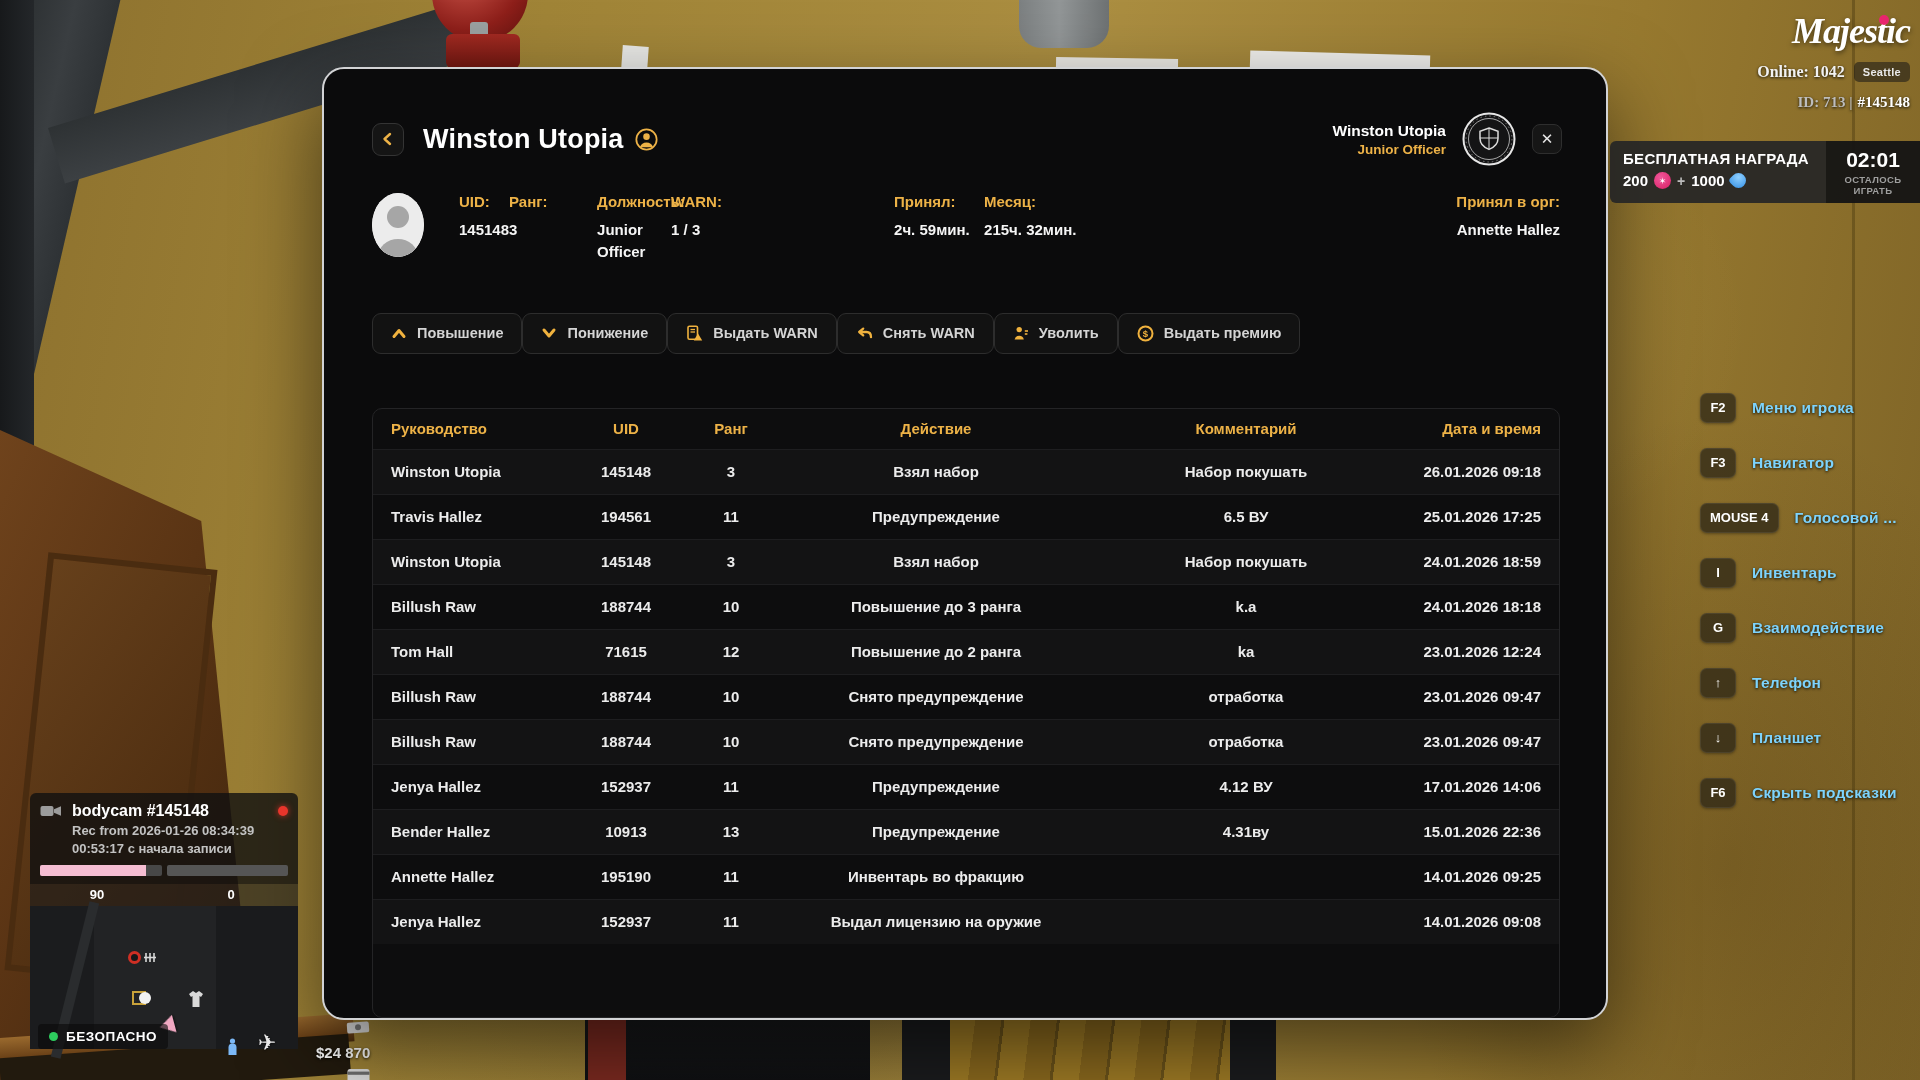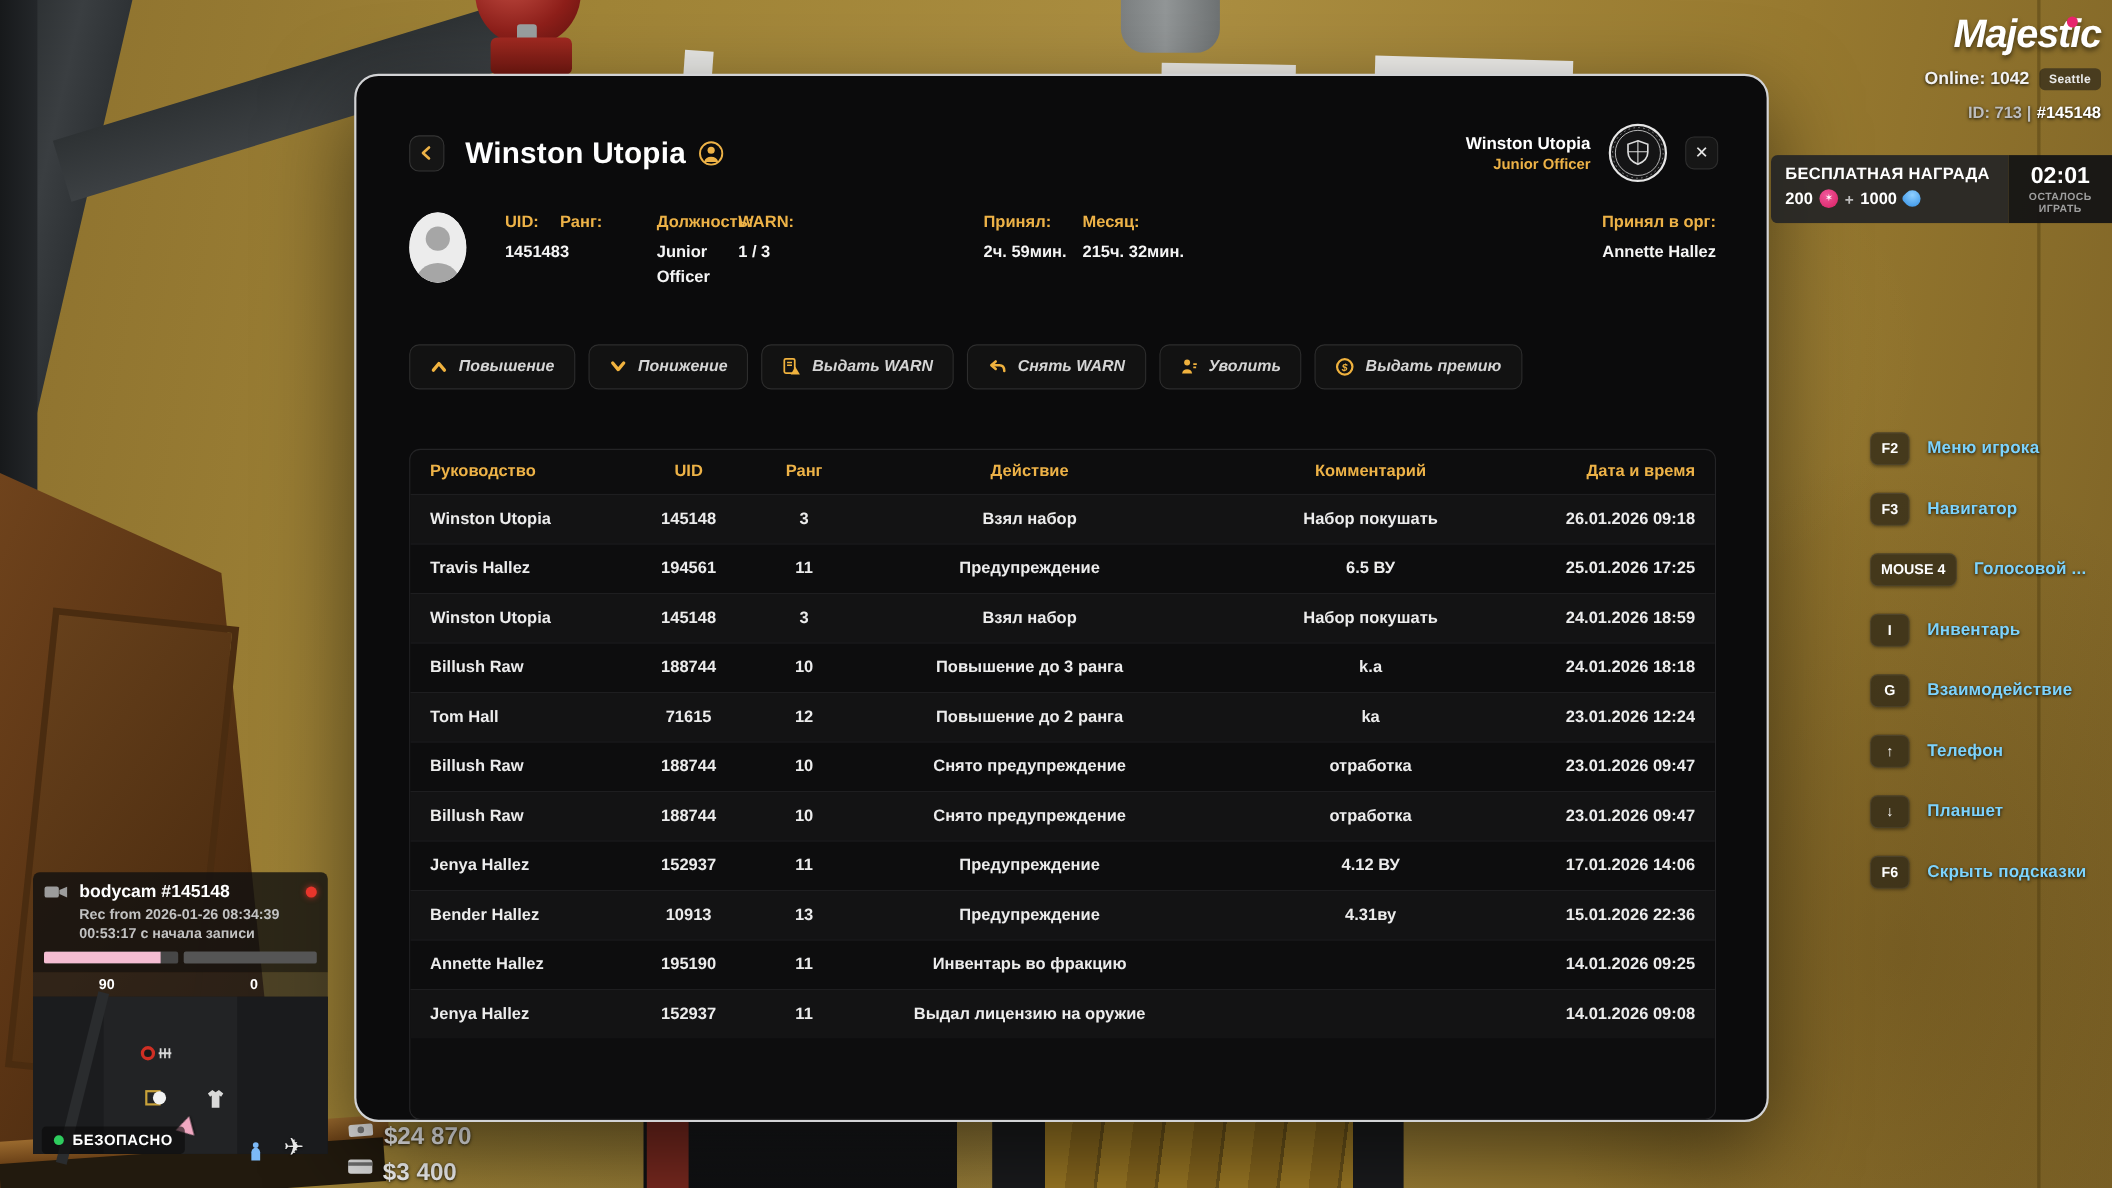--- a/index.html
+++ b/index.html
@@ -40,21 +40,21 @@
   .shelf-1 { left:1056px; top:58px; width:122px; height:14px; background:#ebe9e4; transform:rotate(1deg); }
   .shelf-2 { left:1250px; top:53px; width:180px; height:20px; background:#f0efec; transform:rotate(1.6deg); }
   .bottom-dark-door { left:585px; top:1012px; width:285px; height:68px; background:linear-gradient(180deg,#191a1c,#101113); }
   .bottom-red-sliver { left:588px; top:1018px; width:38px; height:62px; background:#7c2a20; }
   .brick-pillar { left:950px; top:1012px; width:282px; height:68px;
     background:repeating-linear-gradient(97deg,#a07c25 0 26px,#8c6a1e 26px 52px,#6d541a 52px 55px); }
   .pillar-frame-l { left:902px; top:1012px; width:50px; height:68px; background:#1b1c1e; }
   .pillar-frame-r { left:1230px; top:1012px; width:46px; height:68px; background:#1b1c1e; }
 
   
-  .hud-shadow { text-shadow:0 1px 3px rgba(0,0,0,.9); }
+  .hud-shadow { text-shadow:0 1px 3px rgba(0,0,0,.9);font-family:Liberation Serif, serif; }
 
   
   .brand { position:absolute; top:10px; right:10px; z-index:20; color:#fff;
     font-size:36px; font-weight:800; font-style:italic; letter-spacing:-1px;
     text-shadow:0 2px 5px rgba(0,0,0,.55); }
   .brand-dot { position:absolute; right:31px; top:15px; width:10px; height:10px; border-radius:50%; background:#e8256d; z-index:21; }
   .online-row { position:absolute; top:62px; right:10px; z-index:20; display:flex; align-items:center; gap:9px; }
   .online-text { color:#f2f2f2; font-size:16px; font-weight:800; }
   .server-pill { background:rgba(22,22,22,.55); color:#e9e9e9; font-size:11px; font-weight:800;
     letter-spacing:.3px; padding:4px 9px; border-radius:5px; }
@@ -120,22 +120,22 @@
     border-bottom:15px solid #f1a8c2; transform:rotate(-105deg); filter:drop-shadow(0 1px 1px rgba(0,0,0,.6)); }
   .safe-pill { position:absolute; left:8px; top:118px; display:flex; align-items:center; gap:8px;
     background:rgba(10,10,10,.62); border-radius:4px; padding:5px 11px; }
   .safe-dot { width:9px; height:9px; border-radius:50%; background:#2ecc5e; }
   .safe-text { color:#fff; font-size:13.5px; font-weight:800; letter-spacing:.5px; }
   .blip-person { left:196px; top:132px; }
   .blip-plane { left:228px; top:124px; color:#e9e9e9; font-size:22px; text-shadow:0 1px 2px rgba(0,0,0,.7); }
 
   
   .money { position:absolute; left:316px; top:1020px; z-index:4; display:flex; flex-direction:column; gap:7px; }
-  .money-row { display:flex; align-items:flex-start; gap:9px; color:#fff; font-size:22px; font-weight:800;
-    text-shadow:0 1px 3px rgba(0,0,0,.85); }
+  .money-row { display:flex; align-items:flex-end; gap:9px; color:#fff; font-size:15px; font-weight:800;
+    text-shadow:0 1px 3px rgba(0,0,0,.85);flex-direction:column; }
 
   
   .modal { position:absolute; left:322px; top:67px; width:1286px; height:953px; z-index:10;
     background:#0b0b0c; border:2px solid #d2d3d5; border-radius:22px;
     box-shadow:0 30px 80px rgba(0,0,0,.55); }
   .m-header { display:flex; align-items:center; padding:42px 44px 0 48px; }
   .back-btn { width:32px; height:33px; background:#151515; border:1px solid #343434; border-radius:9px;
     display:flex; align-items:center; justify-content:center; cursor:pointer; flex:none; }
   .m-title { color:#fff; font-size:27px; font-weight:700; margin-left:19px; letter-spacing:.2px; }
   .title-user-icon { margin-left:11px; flex:none; }
@@ -154,21 +154,21 @@
   .stat-value { color:#f5f5f5; font-size:15px; font-weight:700; margin-top:9px; line-height:1.45; }
   .stat-col:nth-child(2) { width:88px; }   
   .stat-col:nth-child(3) { width:74px; }   
   .stat-col:nth-child(4) { width:223px; }  
   .stat-col:nth-child(5) { width:90px; }   
   .stat-col:nth-child(6) { width:132px; }  
   .stat-col:nth-child(7) { width:90px; }   
   .stat-spacer { flex:1; }
   .stat-col-right { text-align:right; }
 
-  .m-actions { display:flex; gap:12px; padding:17px 48px; margin-top:33px;font-style:italic; }
+  .m-actions { display:flex; padding:17px 48px; margin-top:33px; }
   .act-btn { display:flex; align-items:center; gap:10px; background:#121212; border:1px solid #2d2d2d;
     border-radius:9px; padding:0 18px; height:41px; cursor:pointer; }
   .act-btn svg { flex:none; }
   .act-label { color:#d4d4d4; font-size:14.5px; font-weight:600; }
 
   .m-table { margin:37px 46px 0 48px; height:610px; background:#0d0d0e; border:1px solid #242426;
     border-radius:10px; overflow:hidden; }
   .tgrid { display:grid; grid-template-columns:170px 130px 80px 330px 290px 1fr; align-items:center; padding:0 18px; }
   .thead { height:40px; }
   .thead .tc { color:#edb247; font-size:15px; font-weight:700; }

